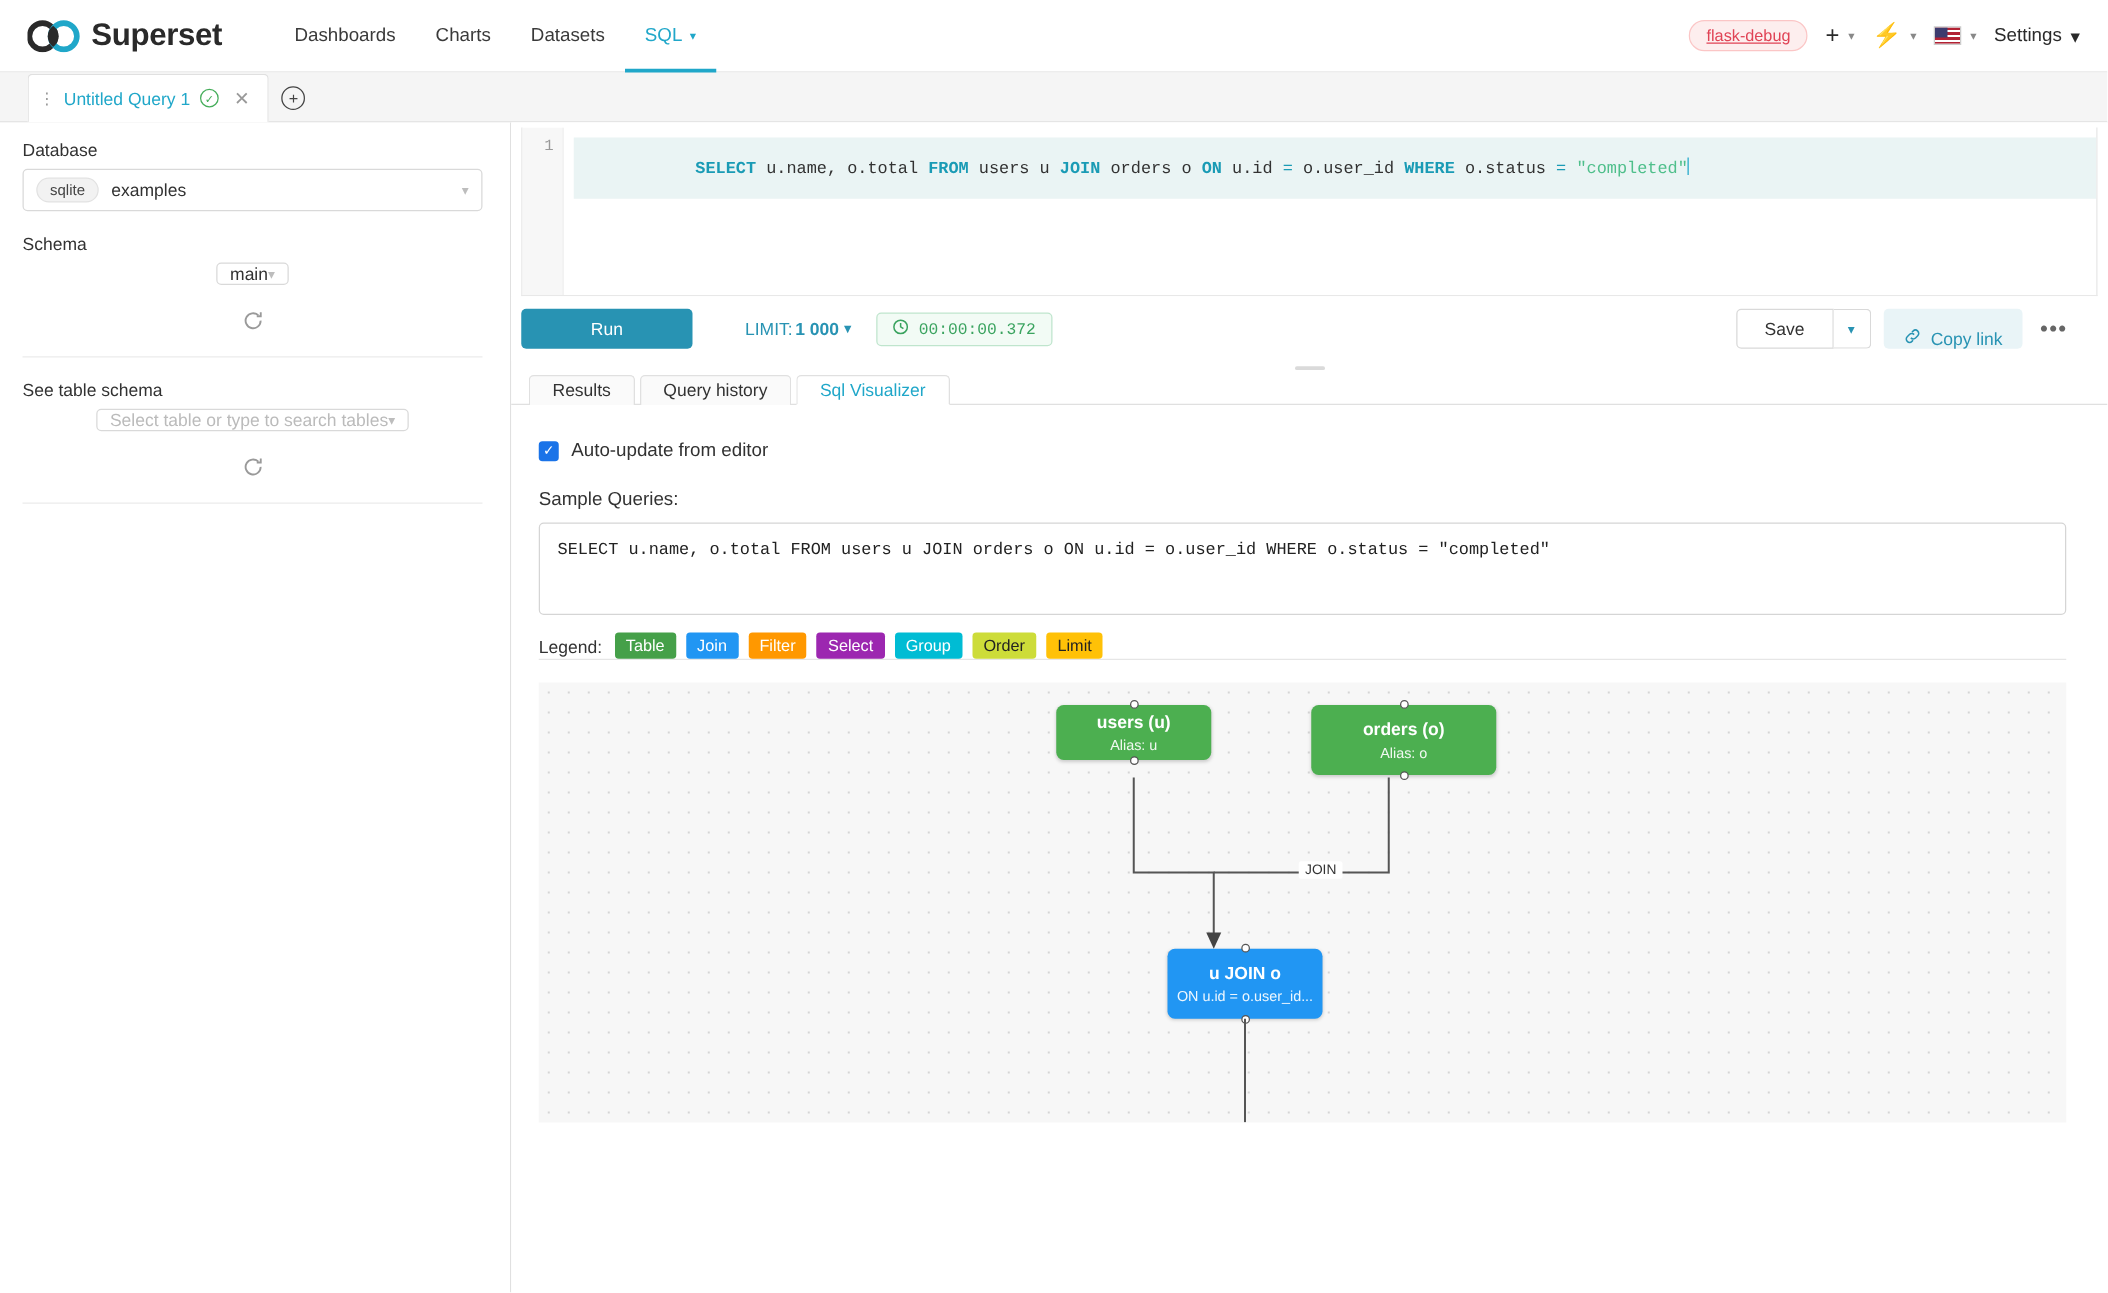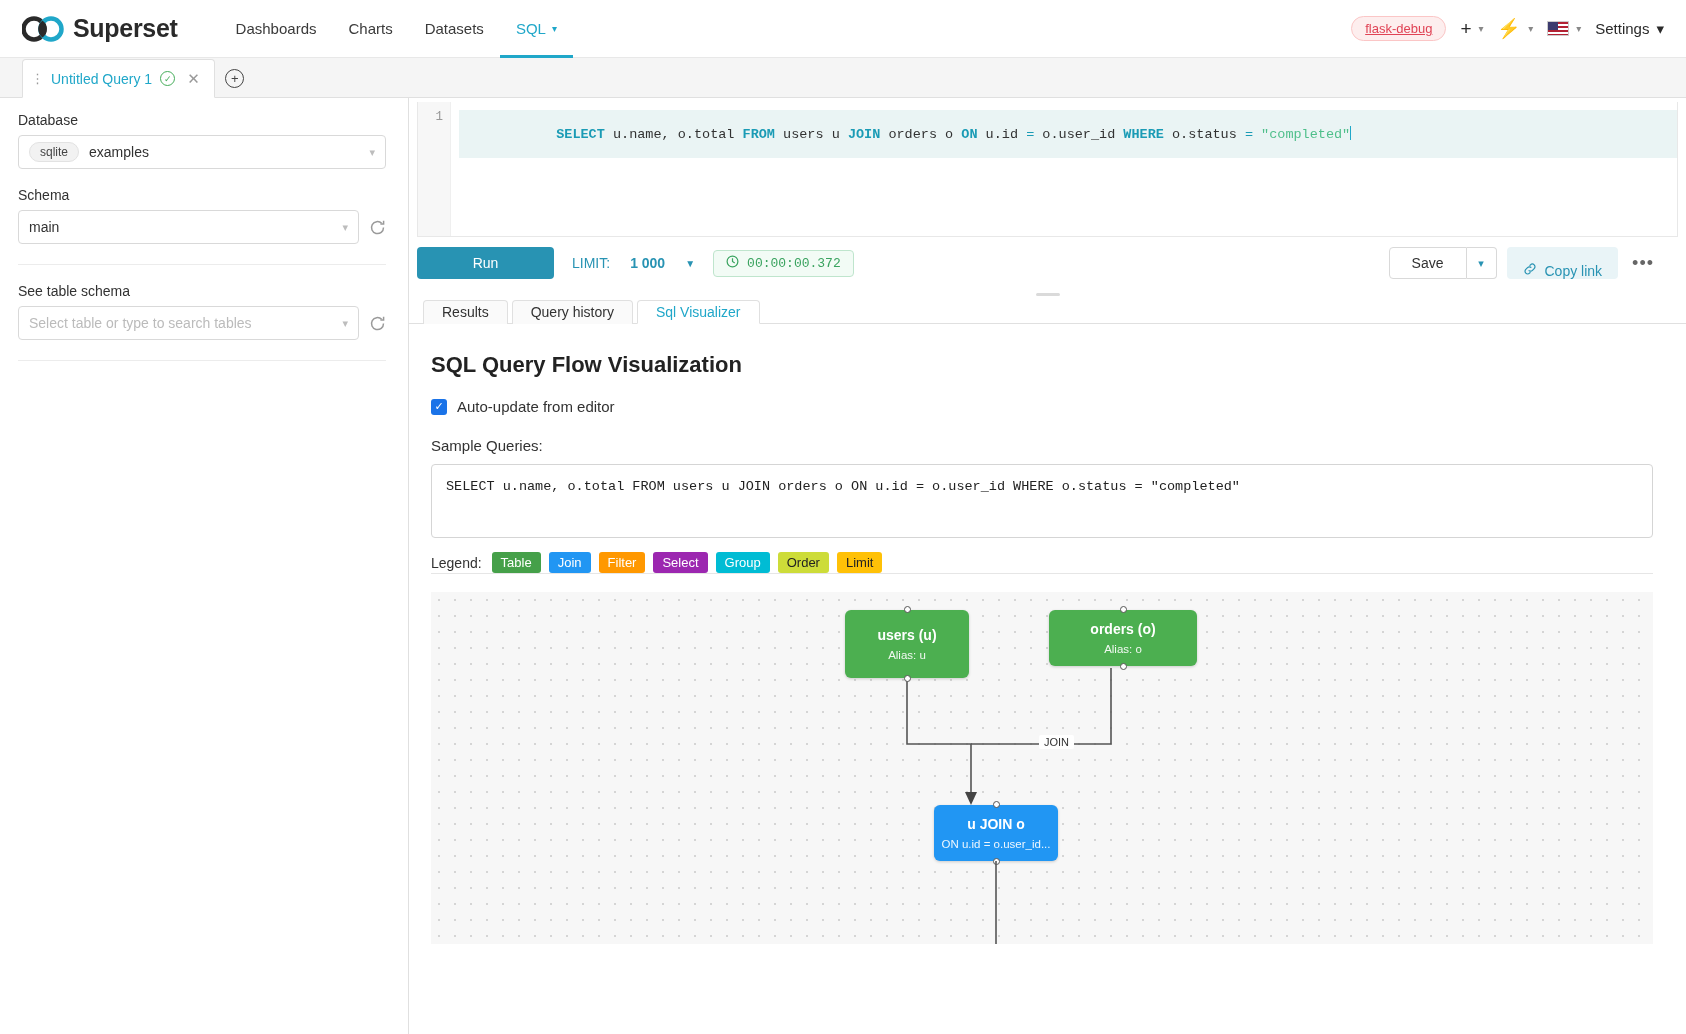--- a/index.html
+++ b/index.html
@@ -87,21 +87,21 @@
   .field-label { font-size: 14px; color:#323232; margin-bottom: 7px; }
   .select-box {
     height: 34px; border:1px solid #d9d9d9; border-radius:4px; background:#fff;
     display:flex; align-items:center; padding: 0 10px; position:relative;
   }
   .select-box .chev { margin-left:auto; color:#bdbdbd; font-size:11px; }
   .select-box .value { font-size:14px; color:#323232; }
   .select-box .placeholder { font-size:14px; color:#bbb; }
   .dbpill { background:#f2f2f2; border:1px solid #e2e2e2; border-radius:12px;
      padding:2px 10px; font-size:12px; color:#444; margin-right:10px; }
-  .row-with-refresh { display:flex; align-items:center; gap:10px; }
+  .row-with-refresh { display:flex; align-items:center; gap:20px;flex-direction:column; }
   .row-with-refresh .select-box { flex:1; }
   .refresh { width:17px; height:17px; color:#9a9a9a; flex-shrink:0; }
   .mb18 { margin-bottom: 18px; }
   .hr { height:1px; background:#ececec; margin: 20px 0 18px 0; }
 
   
   .rightpanel { flex:1; display:flex; flex-direction:column; min-width:0; background:#fff;}
 
   .editor-wrap { background:#fff; padding: 4px 8px 0 8px; }
   .ace {
@@ -120,21 +120,21 @@
      vertical-align:-2px; }
 
   .run-toolbar {
     display:flex; align-items:center; gap: 18px;
     padding: 10px 28px 10px 8px; background:#fff;
   }
   .btn-run {
     width: 137px; height: 32px; background:#2893b3; color:#fff; border:none; border-radius:4px;
     font-size:14px; cursor:pointer;
   }
-  .limit { color:#2893b3; font-size:14px; display:flex; align-items:center; gap:20px; cursor:pointer; }
+  .limit { color:#2893b3; font-size:14px; display:flex; align-items:center; gap:2px; cursor:pointer;margin-left:24px; }
   .limit .tri { font-size:10px; }
   .timer {
     border:1px solid #bfe5cd; background:#f2fbf5; color:#3aa35f; border-radius:4px;
     padding: 4px 12px; font-size:13px; font-family:"Liberation Mono", monospace;
     display:flex; align-items:center; gap:8px;
   }
   .toolbar-right { margin-left:auto; display:flex; align-items:center; gap:10px; }
   .btn-save {
     height:32px; border:1px solid #d9d9d9; background:#fff; border-radius:4px 0 0 4px;
     padding: 0 22px; font-size:14px; cursor:pointer; color:#323232;
@@ -379,21 +379,20 @@
       <span class="bar"></span>
     </div>
 
     <div class="result-tabs">
       <div class="rtab">Results</div>
       <div class="rtab">Query history</div>
       <div class="rtab active">Sql Visualizer</div>
     </div>
 
     <div class="viz">
-      <h2>SQL Query Flow Visualization</h2>
 
       <div class="checkrow">
         <span class="cbox">✓</span>
         <label>Auto-update from editor</label>
       </div>
 
       <div class="sample-label">Sample Queries:</div>
 
       <textarea class="sql-text" style="">SELECT u.name, o.total FROM users u JOIN orders o ON u.id = o.user_id WHERE o.status = "completed"</textarea>
 
@@ -408,21 +407,21 @@
         <span class="chip" style="background:#ffc107;color:#222">Limit</span>
       </div>
 
       <div class="canvas">
         <svg width="1222" height="352" style="position:absolute;left:0;top:0">
           <path d="M476 76 L476 152 L540 152 L540 205" fill="none" stroke="#555" stroke-width="1.6"></path>
           <path d="M680 76 L680 152 L540 152" fill="none" stroke="#555" stroke-width="1.6"></path>
           <polygon points="540,213 534,200 546,200" fill="#444"></polygon>
         </svg>
 
-        <div class="node" style="left:414px;top:18px;width:124px;height:68px;background:#4caf50">
+        <div class="node" style="left:414px;top:18px;width:124px;height:44px;background:#4caf50">
           <span class="handle top"></span>
           <span class="title">users (u)</span>
           <span class="sub">Alias: u</span>
           <span class="handle bot"></span>
         </div>
 
         <div class="node" style="left:618px;top:18px;width:148px;height:56px;background:#4caf50">
           <span class="handle top"></span>
           <span class="title">orders (o)</span>
           <span class="sub">Alias: o</span>

